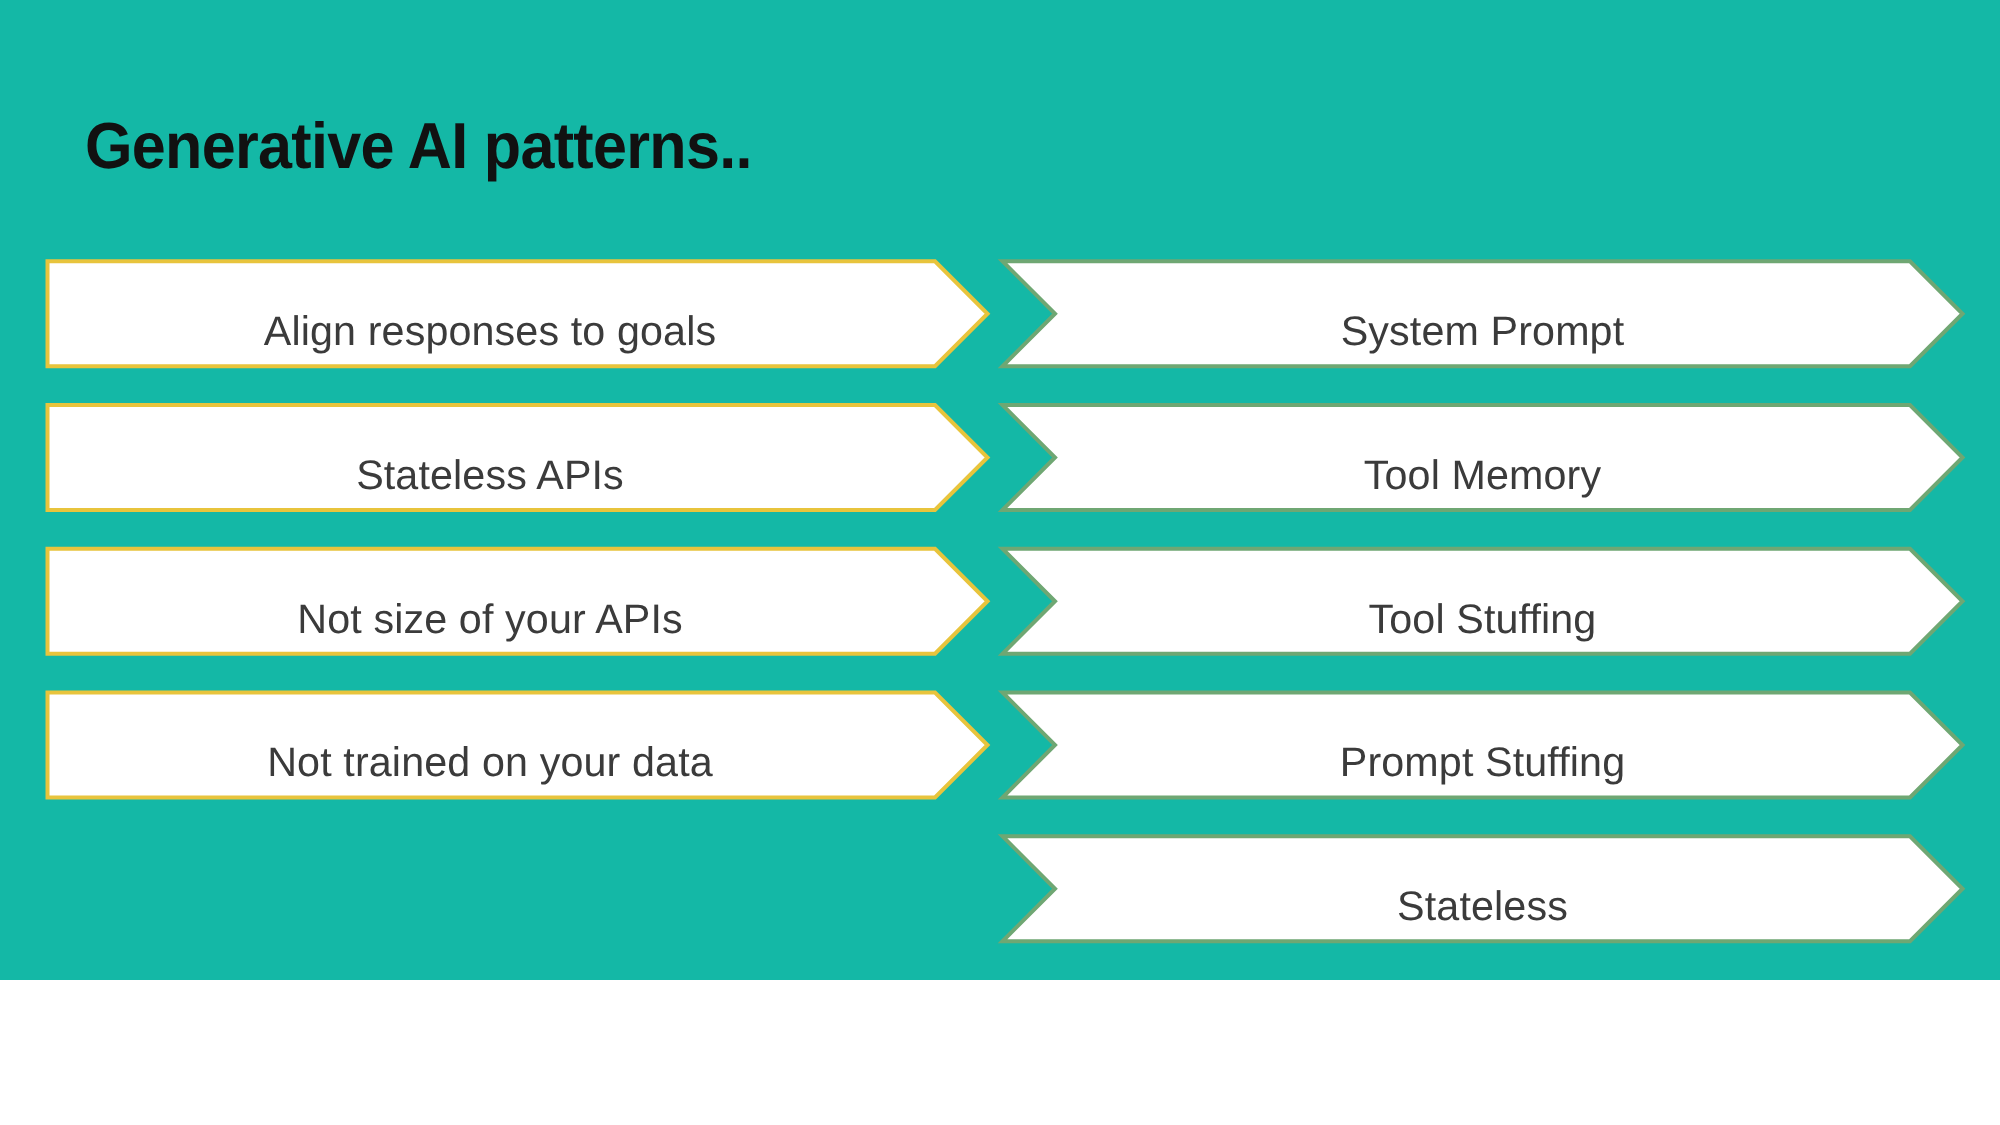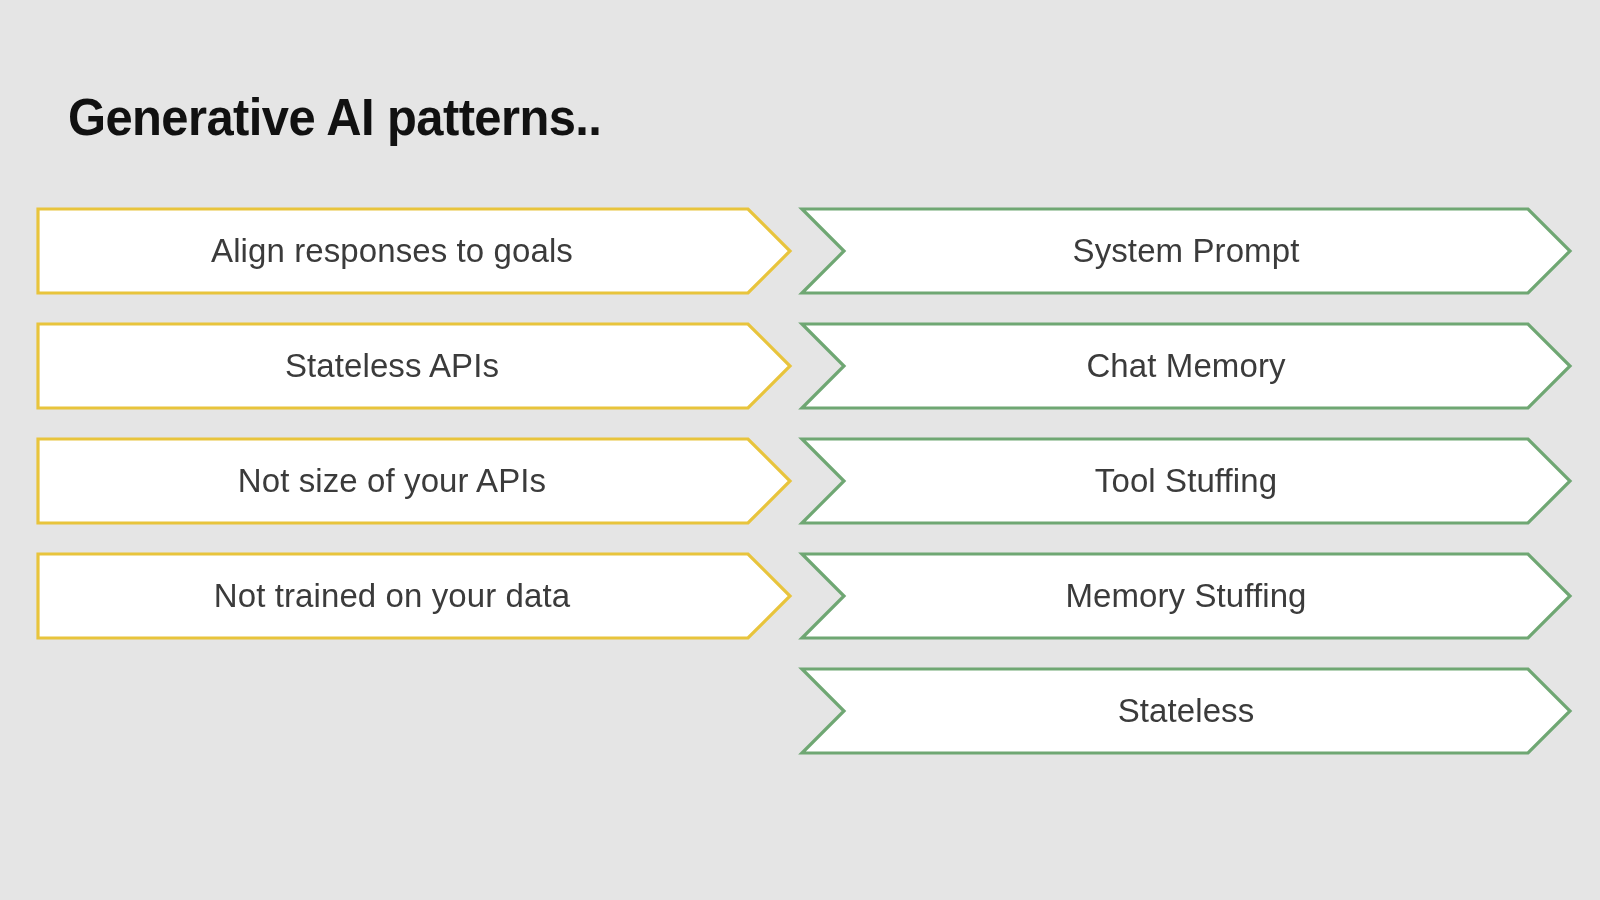--- a/index.html
+++ b/index.html
@@ -12,22 +12,22 @@
     width: 1600px;
     height: 900px;
     overflow: hidden;
     font-family: "Liberation Sans", sans-serif;
     -webkit-font-smoothing: antialiased;
   }
 
   #slide {
     position: relative;
     width: 1600px;
-    height: 900px;
-    background: #e5e5e5;
+    height: 784px;
+    background: #14b8a6;
   }
 
   
   #slide-title {
     position: absolute;
     left: 68px;
     top: 86px;
     font-family: "Liberation Sans", sans-serif;
     font-weight: 700;
     font-size: 52px;
@@ -74,21 +74,21 @@
     top: 0;
     width: 100%;
     height: 100%;
     display: block;
     overflow: visible;
   }
 
   .chev-label {
     position: absolute;
     left: 0;
-    top: 0;
+    top: 14px;
     width: 100%;
     height: 88px;
     display: flex;
     align-items: center;
     justify-content: center;
     font-family: "Liberation Sans", sans-serif;
     font-weight: 400;
     font-size: 33px;
     line-height: 38px;
     color: #3b3b3b;
@@ -134,21 +134,21 @@
         <div class="chev-wrap left-col">
           <svg class="chev-svg" viewBox="0 0 756 88" preserveAspectRatio="none">
             <path d="M2,2 L712,2 L754,44 L712,86 L2,86 Z" fill="#ffffff" stroke="#e8c43c" stroke-width="3.2" stroke-linejoin="miter"></path>
           </svg>
           <div class="chev-label">Stateless APIs</div>
         </div>
         <div class="chev-wrap right-col">
           <svg class="chev-svg" viewBox="0 0 772 88" preserveAspectRatio="none">
             <path d="M2,2 L728,2 L770,44 L728,86 L2,86 L44,44 Z" fill="#ffffff" stroke="#6fa773" stroke-width="3.2" stroke-linejoin="miter"></path>
           </svg>
-          <div class="chev-label">Chat Memory</div>
+          <div class="chev-label">Tool Memory</div>
         </div>
       </div>
       <div class="pattern-row">
         <div class="chev-wrap left-col">
           <svg class="chev-svg" viewBox="0 0 756 88" preserveAspectRatio="none">
             <path d="M2,2 L712,2 L754,44 L712,86 L2,86 Z" fill="#ffffff" stroke="#e8c43c" stroke-width="3.2" stroke-linejoin="miter"></path>
           </svg>
           <div class="chev-label">Not size of your APIs</div>
         </div>
         <div class="chev-wrap right-col">
@@ -162,21 +162,21 @@
         <div class="chev-wrap left-col">
           <svg class="chev-svg" viewBox="0 0 756 88" preserveAspectRatio="none">
             <path d="M2,2 L712,2 L754,44 L712,86 L2,86 Z" fill="#ffffff" stroke="#e8c43c" stroke-width="3.2" stroke-linejoin="miter"></path>
           </svg>
           <div class="chev-label">Not trained on your data</div>
         </div>
         <div class="chev-wrap right-col">
           <svg class="chev-svg" viewBox="0 0 772 88" preserveAspectRatio="none">
             <path d="M2,2 L728,2 L770,44 L728,86 L2,86 L44,44 Z" fill="#ffffff" stroke="#6fa773" stroke-width="3.2" stroke-linejoin="miter"></path>
           </svg>
-          <div class="chev-label">Memory Stuffing</div>
+          <div class="chev-label">Prompt Stuffing</div>
         </div>
       </div>
       <div class="pattern-row">
         <div class="chev-wrap right-col">
           <svg class="chev-svg" viewBox="0 0 772 88" preserveAspectRatio="none">
             <path d="M2,2 L728,2 L770,44 L728,86 L2,86 L44,44 Z" fill="#ffffff" stroke="#6fa773" stroke-width="3.2" stroke-linejoin="miter"></path>
           </svg>
           <div class="chev-label">Stateless</div>
         </div>
       </div>

